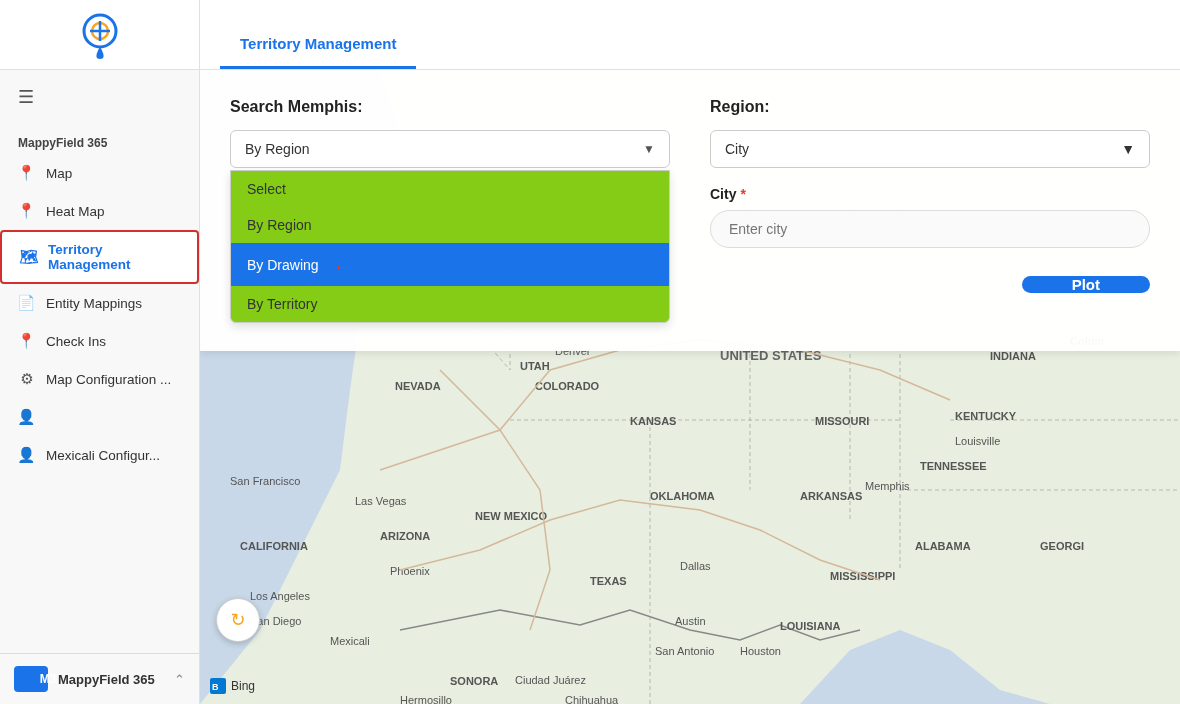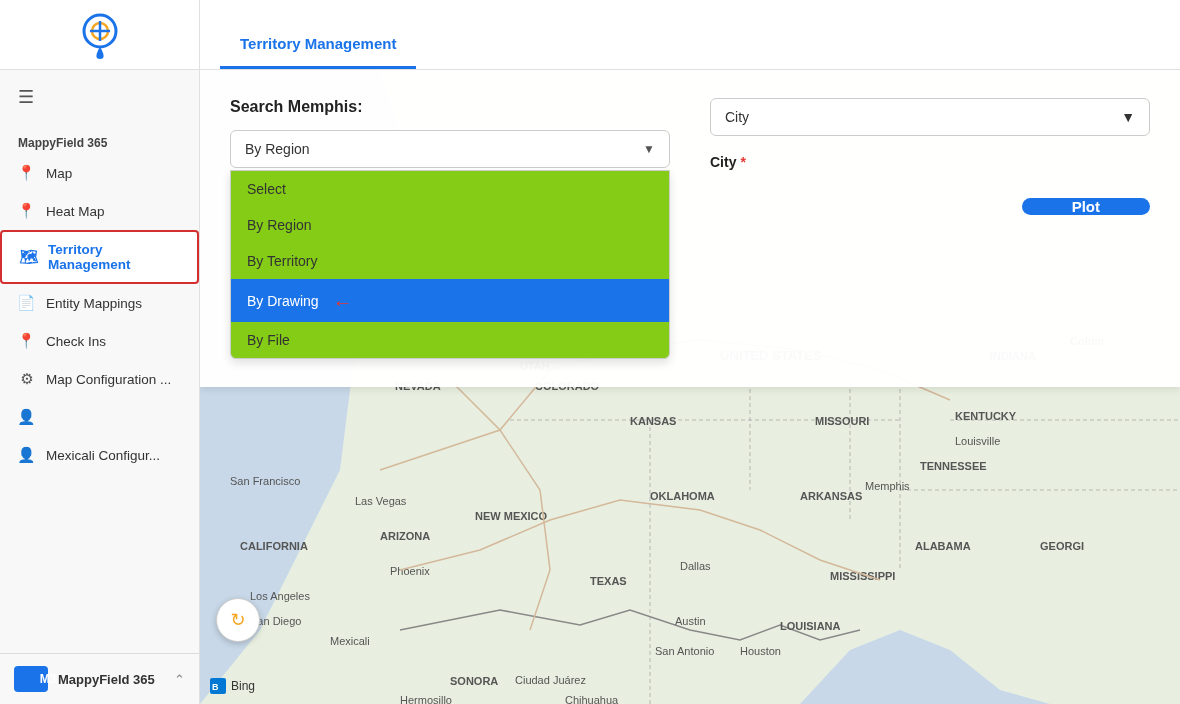--- a/index.html
+++ b/index.html
@@ -456,38 +456,39 @@
 
       <div class="search-left">
         <div class="search-options-label">Search Memphis:</div>
         <div class="dropdown-btn">
           <span>By Region</span>
           <span class="chevron">▼</span>
         </div>
         <div class="dropdown-list">
           <div class="dropdown-item">Select</div>
           <div class="dropdown-item">By Region</div>
-          <div class="dropdown-item">By Territory</div>
           <div class="dropdown-item selected">
             <span>By Drawing</span>
             <span class="arrow-indicator">←</span>
           </div>
-          <div class="dropdown-item">By File</div>
+          <div class="dropdown-item">By Territory</div>
         </div>
       </div>
 
       <div class="search-right">
+        <div class="region-label">Region:</div>
         <div class="region-dropdown">
           <span>City</span>
           <span>▼</span>
         </div>
         <div class="city-label">
           <span>City</span>
           <span class="required-star">*</span>
         </div>
+        <input class="city-input" type="text" placeholder="Enter city" style="">
         <button class="plot-btn">Plot</button>
       </div>
     </div>
 
     <div class="map-refresh-btn">↻</div>
 
     <div class="bing-attr">
       <svg width="16" height="16" viewBox="0 0 16 16">
         <rect width="16" height="16" fill="#0078d4" rx="2"></rect>
         <text x="2" y="12" fill="white" font-size="9" font-weight="bold" font-family="Arial">B</text>

